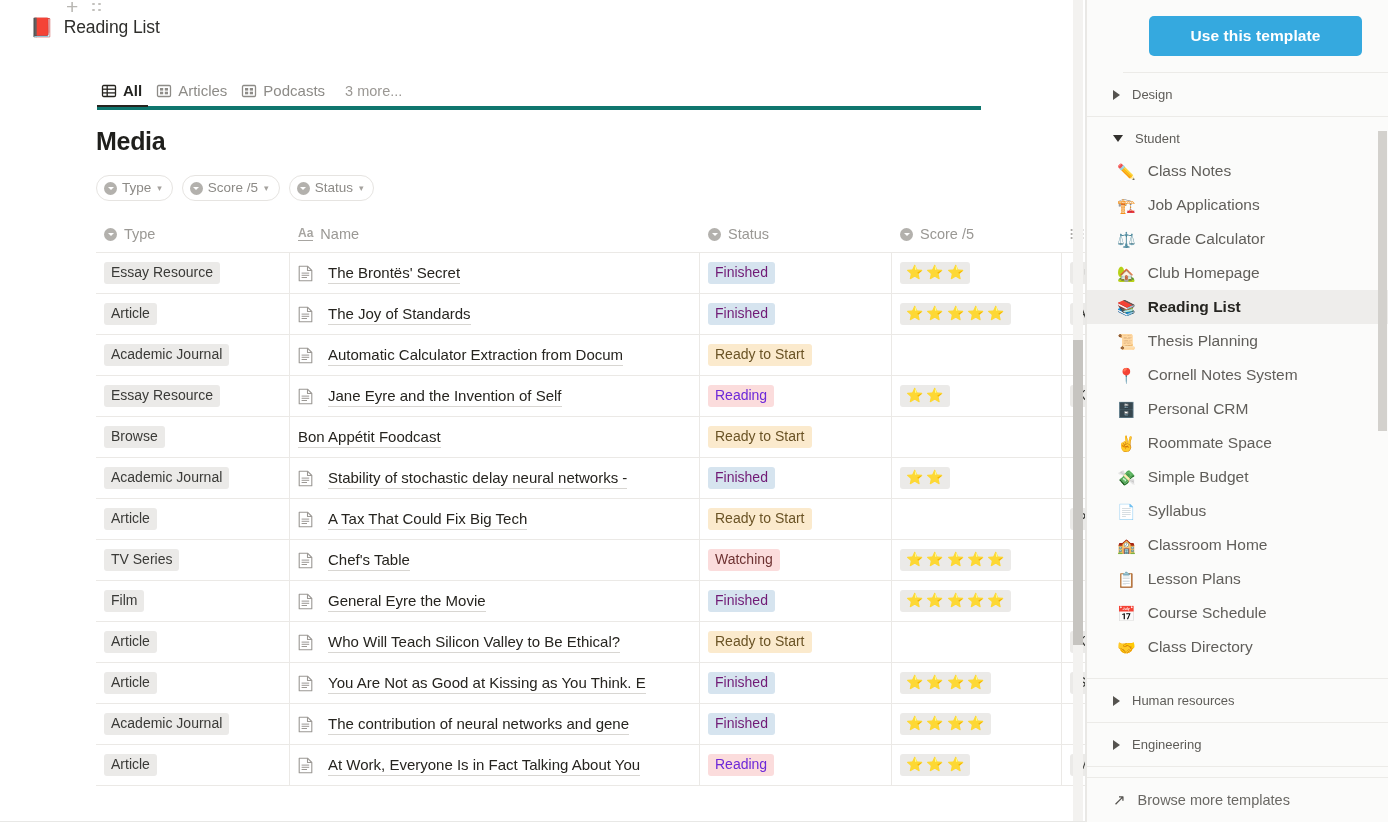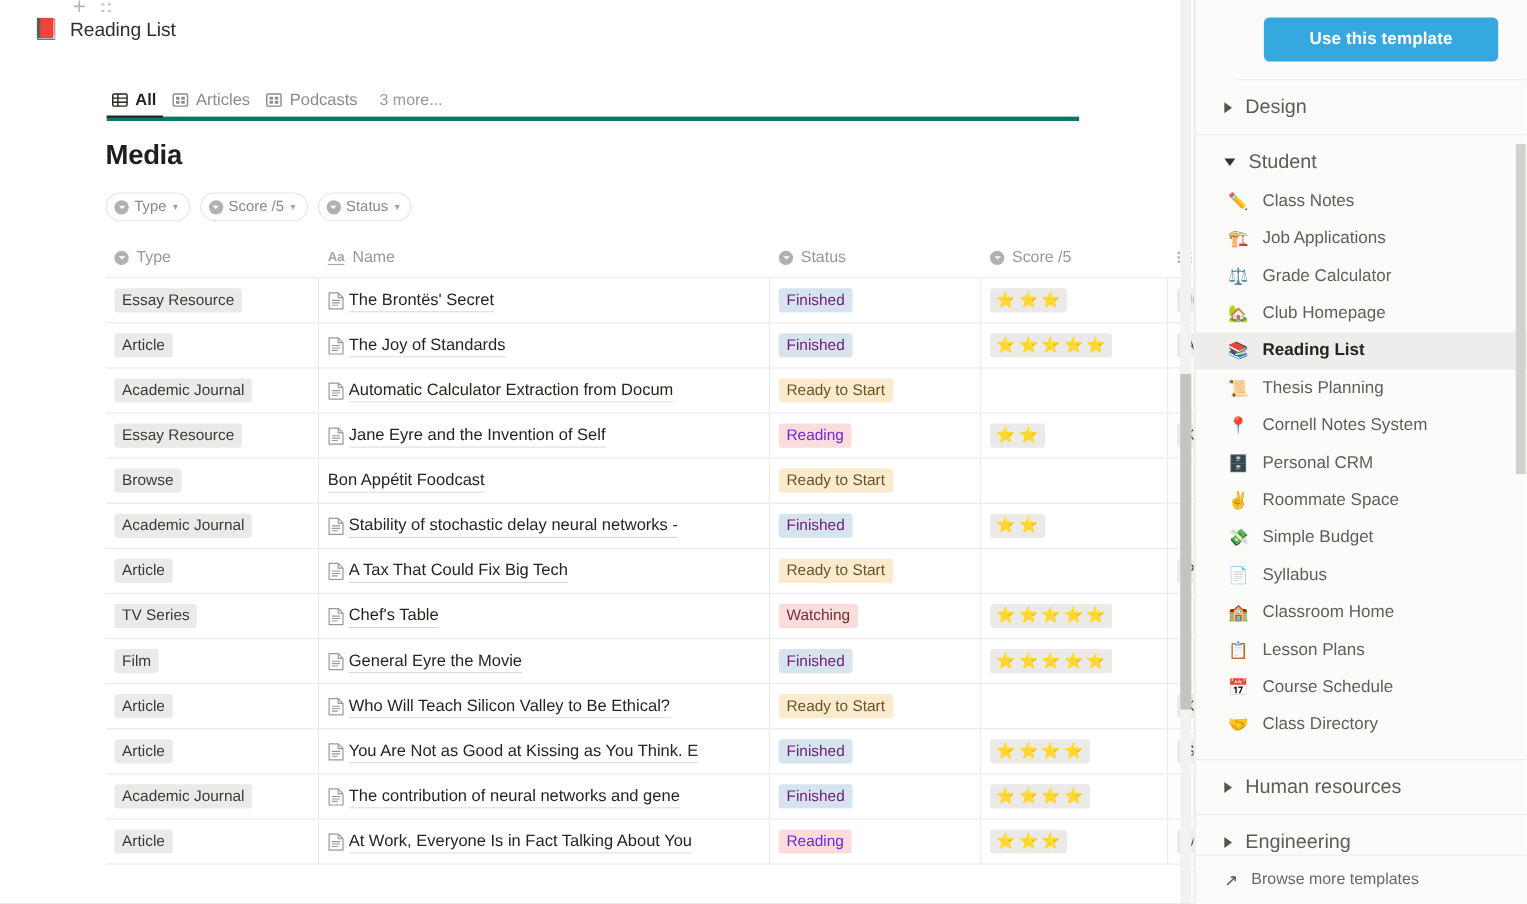--- a/index.html
+++ b/index.html
@@ -245,21 +245,21 @@
     background: #ebeae8;
     font-size: 14px;
     color: #3a3a37;
     white-space: nowrap;
     line-height: 1.25;
   }
 
   .name-cell {
     display: flex;
     align-items: center;
-    gap: 4px;
+    gap: 15px;
     width: 100%;
     overflow: hidden;
   }
   .doc-ico { flex: 0 0 auto; display:inline-flex; }
   .name-text {
     font-size: 15px;
     color: #26241f;
     white-space: nowrap;
     border-bottom: 1px solid #d8d6d2;
     line-height: 1.45;
@@ -348,21 +348,21 @@
   .sb-scroll {
     flex: 1 1 auto;
     overflow: hidden;
     position: relative;
   }
   .sb-group-header {
     display: flex;
     align-items: center;
     gap: 12px;
     padding: 14px 26px 14px 26px;
-    font-size: 18px;
+    font-size: 13px;
     color: #5e5c58;
     cursor: pointer;
     border-bottom: 1px solid #ecebe8;
   }
   .sb-group-header.open { border-bottom: none; padding-bottom: 8px; }
   .tri {
     width: 0; height: 0;
     flex: 0 0 auto;
     border-top: 5px solid transparent;
     border-bottom: 5px solid transparent;

